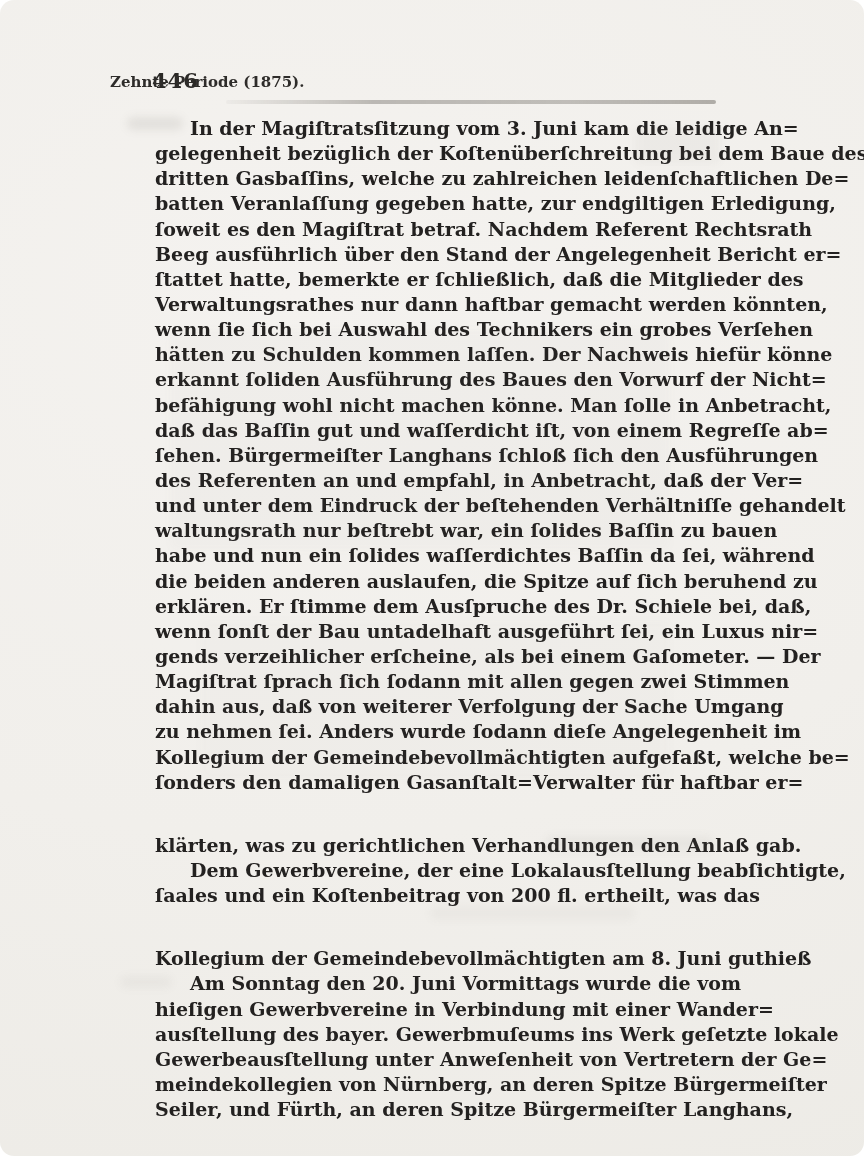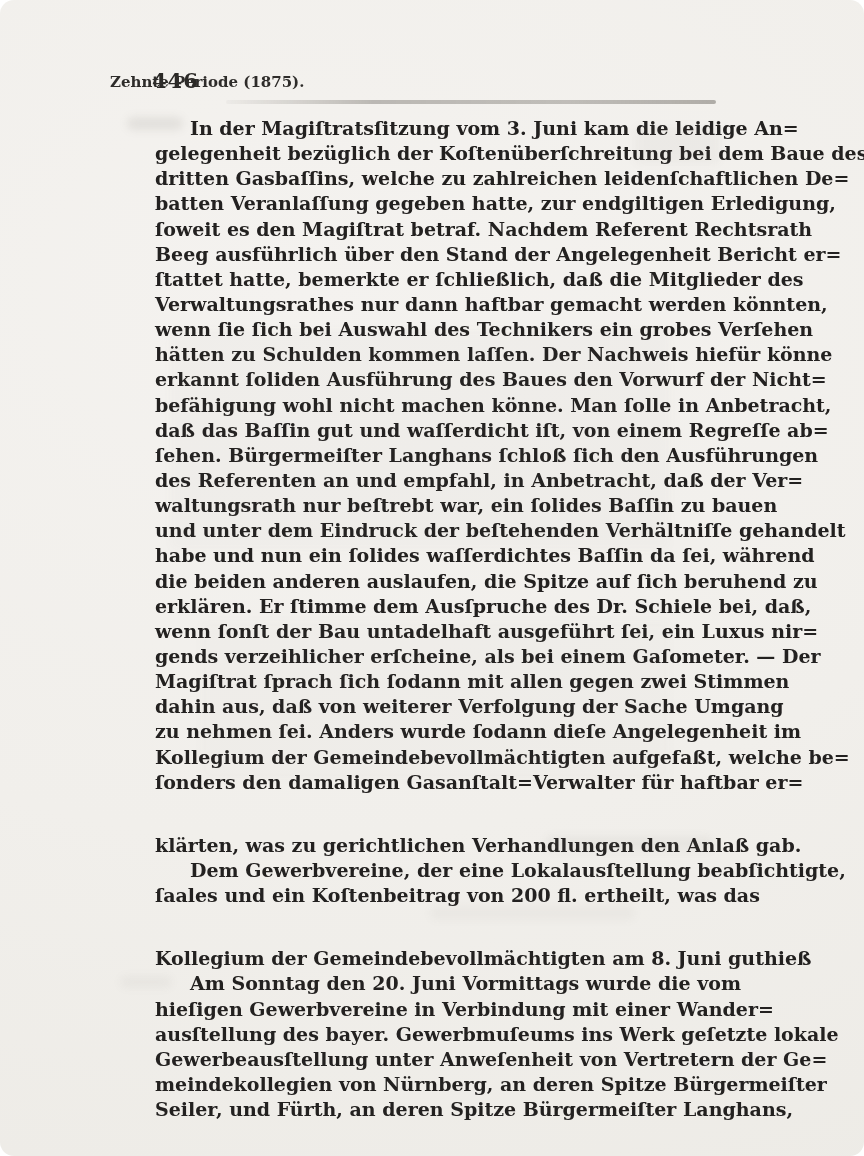--- a/index.html
+++ b/index.html
@@ -116,22 +116,22 @@
       <div class="line">Beeg ausführlich über den Stand der Angelegenheit Bericht er=</div>
       <div class="line">ſtattet hatte, bemerkte er ſchließlich, daß die Mitglieder des</div>
       <div class="line">Verwaltungsrathes nur dann haftbar gemacht werden könnten,</div>
       <div class="line">wenn ſie ſich bei Auswahl des Technikers ein grobes Verſehen</div>
       <div class="line">hätten zu Schulden kommen laſſen.  Der Nachweis hiefür könne</div>
       <div class="line">erkannt ſoliden Ausführung des Baues den Vorwurf der Nicht=</div>
       <div class="line">befähigung wohl nicht machen könne.  Man ſolle in Anbetracht,</div>
       <div class="line">daß das Baſſin gut und waſſerdicht iſt, von einem Regreſſe ab=</div>
       <div class="line">ſehen.  Bürgermeiſter Langhans ſchloß ſich den Ausführungen</div>
       <div class="line">des Referenten an und empfahl, in Anbetracht, daß der Ver=</div>
+      <div class="line">und unter dem Eindruck der beſtehenden Verhältniſſe gehandelt</div>
       <div class="line">waltungsrath nur beſtrebt war, ein ſolides Baſſin zu bauen</div>
-      <div class="line">und unter dem Eindruck der beſtehenden Verhältniſſe gehandelt</div>
       <div class="line">habe und nun ein ſolides waſſerdichtes Baſſin da ſei, während</div>
       <div class="line">die beiden anderen auslaufen, die Spitze auf ſich beruhend zu</div>
       <div class="line">erklären.  Er ſtimme dem Ausſpruche des Dr. Schiele bei, daß,</div>
       <div class="line">wenn ſonſt der Bau untadelhaft ausgeführt ſei, ein Luxus nir=</div>
       <div class="line">gends verzeihlicher erſcheine, als bei einem Gaſometer. — Der</div>
       <div class="line">Magiſtrat ſprach ſich ſodann mit allen gegen zwei Stimmen</div>
       <div class="line">dahin aus, daß von weiterer Verfolgung der Sache Umgang</div>
       <div class="line">zu nehmen ſei.  Anders wurde ſodann dieſe Angelegenheit im</div>
       <div class="line">Kollegium der Gemeindebevollmächtigten aufgefaßt, welche be=</div>
       <div class="line">ſonders den damaligen Gasanſtalt=Verwalter für haftbar er=</div>

